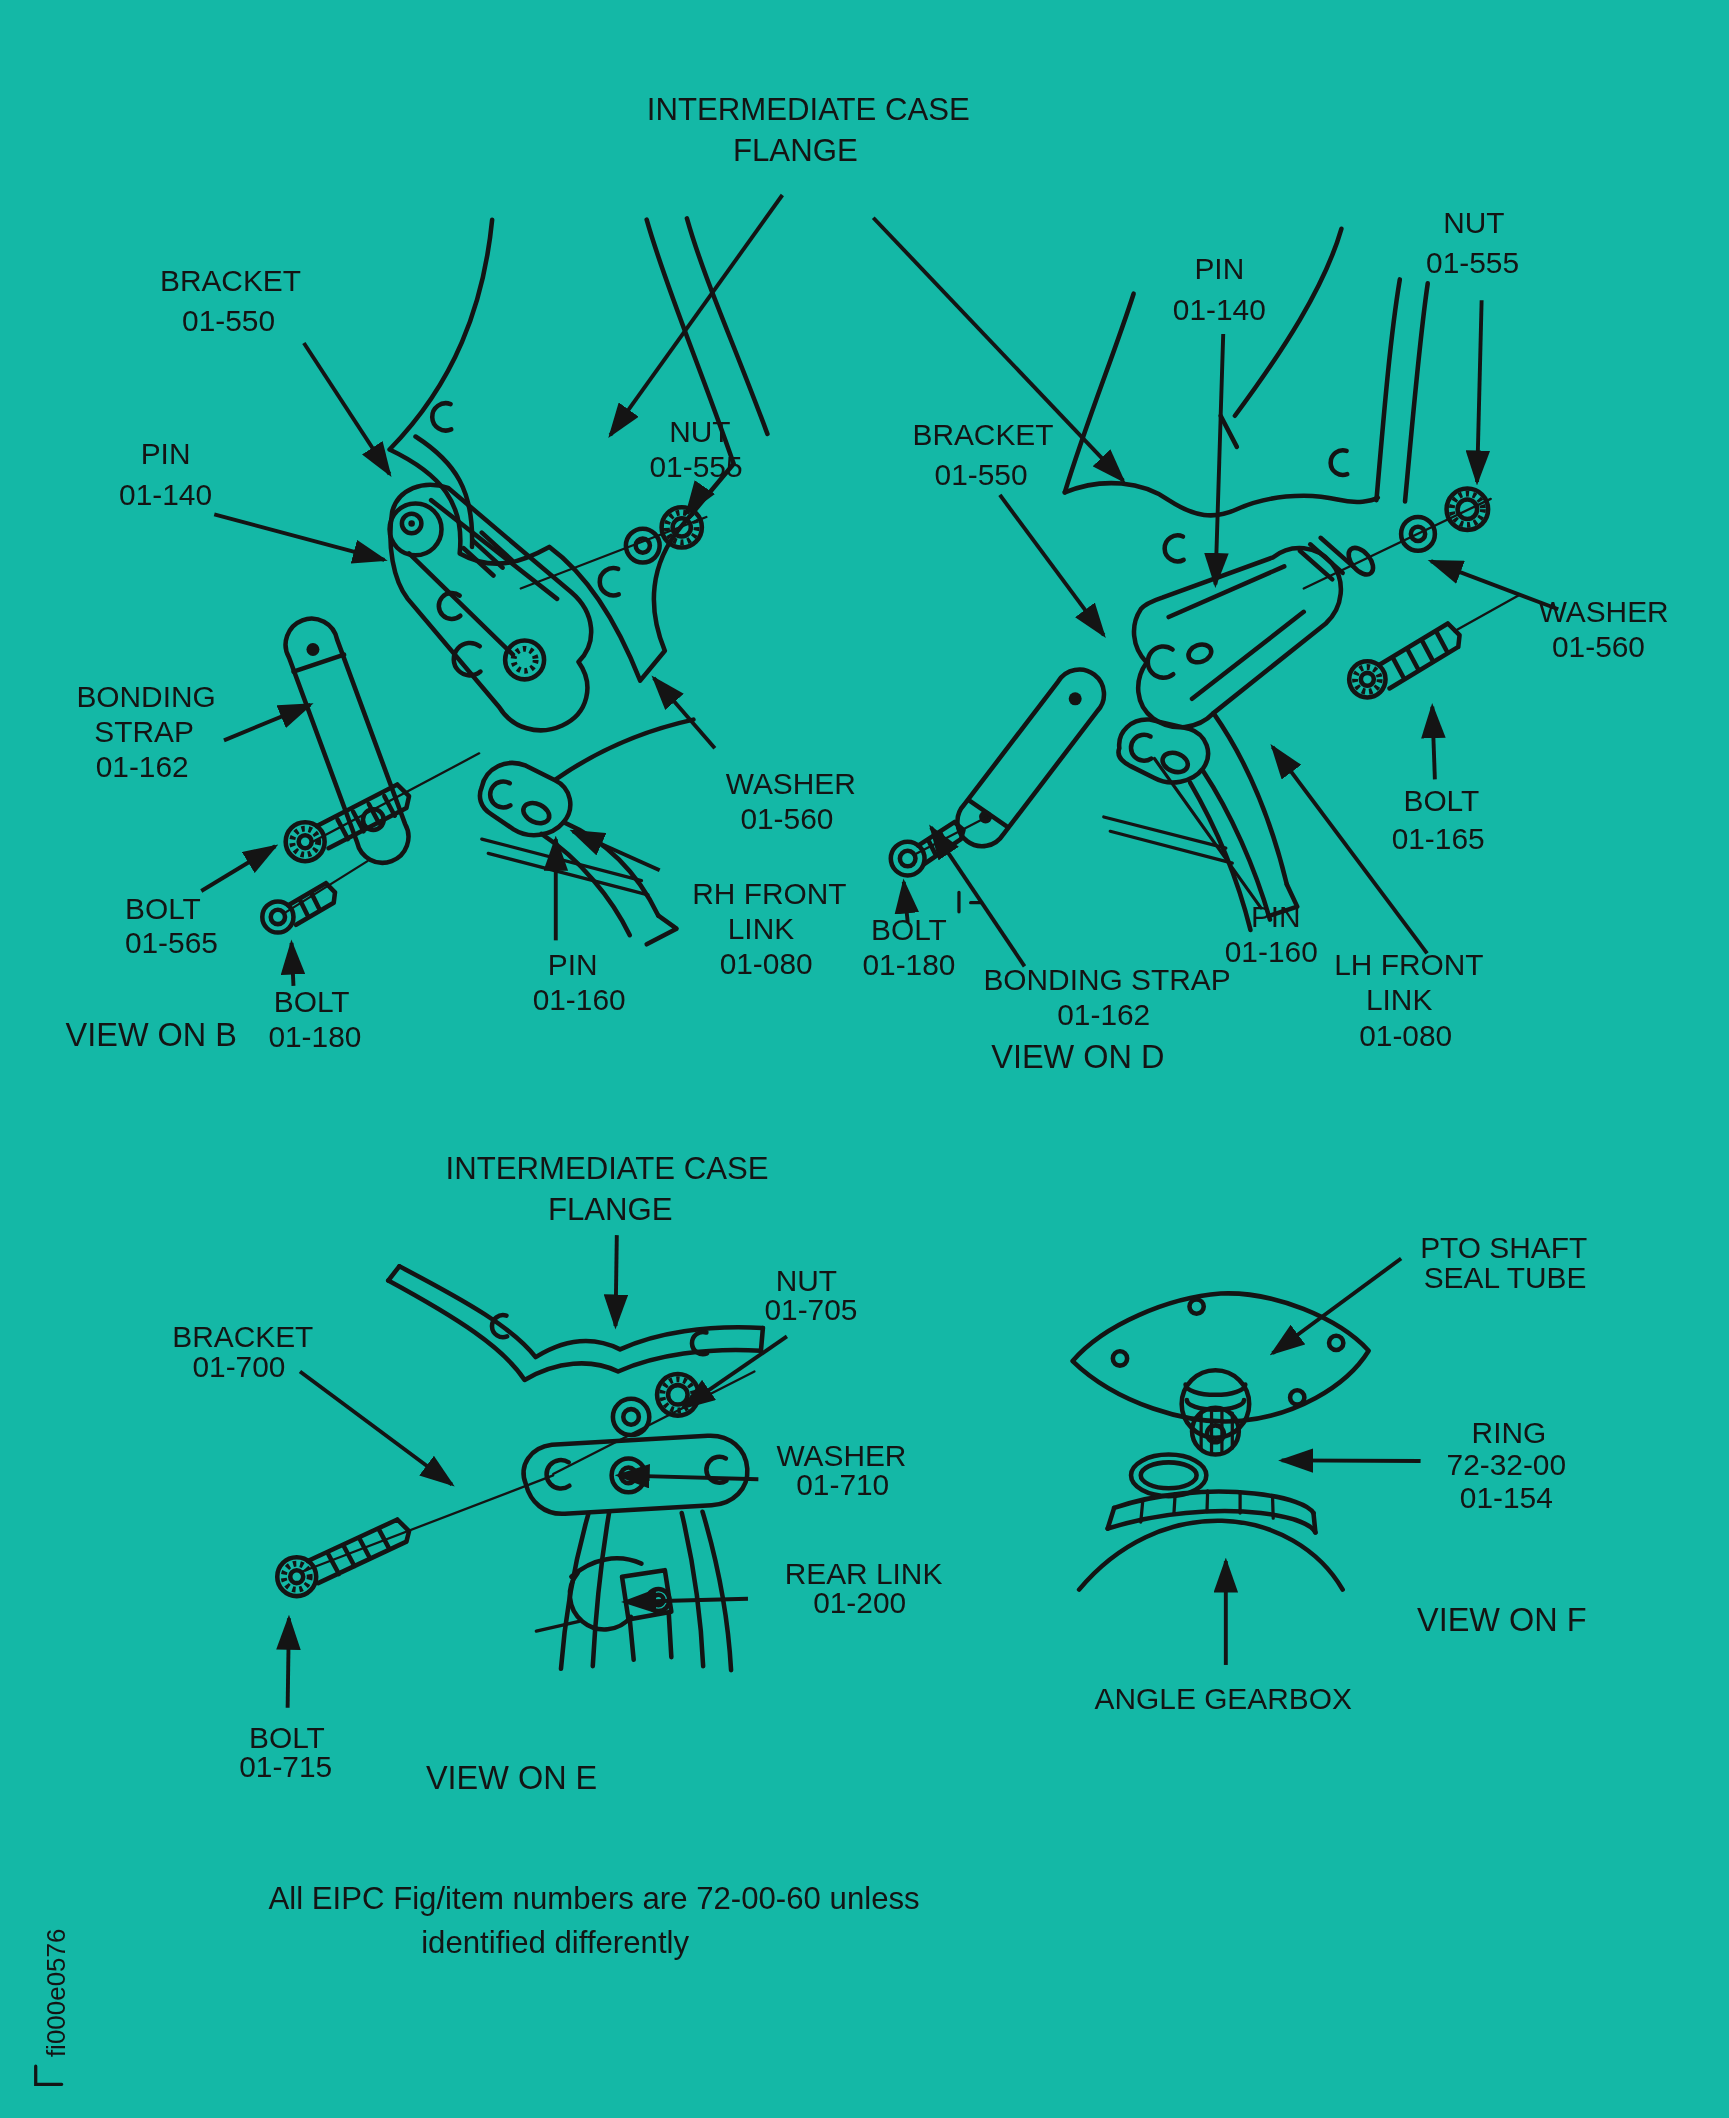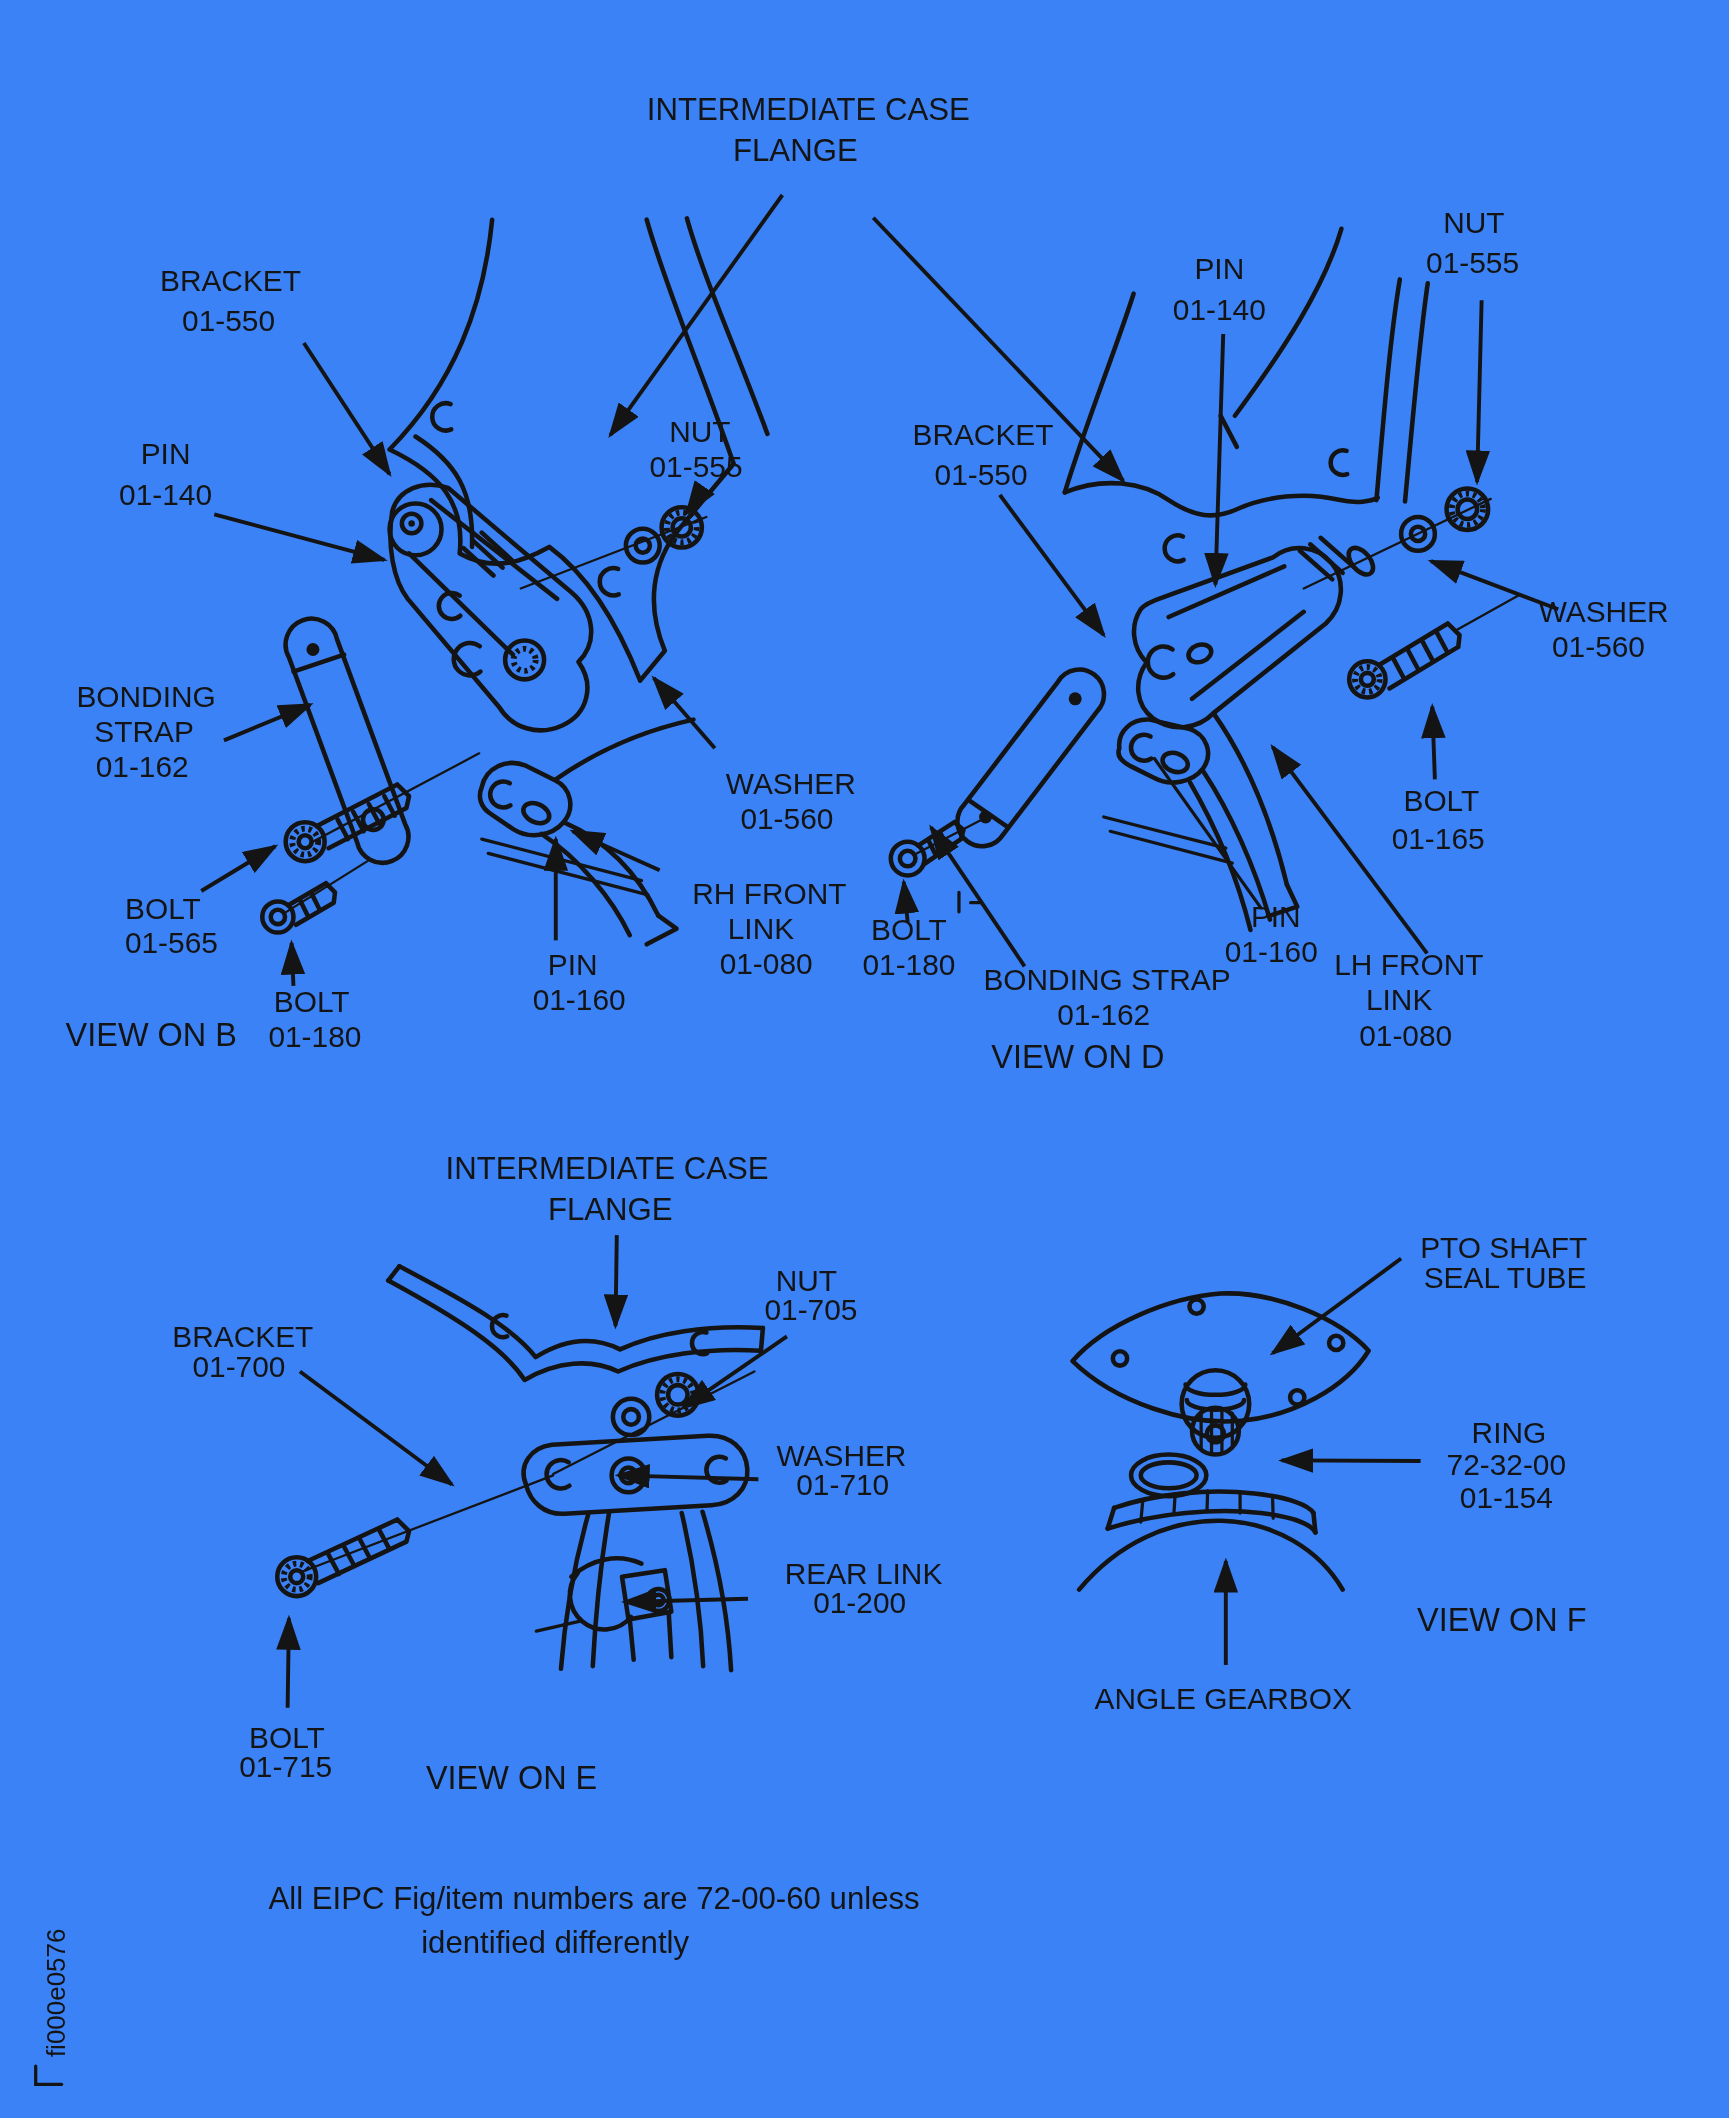--- a/index.html
+++ b/index.html
@@ -1,16 +1,16 @@
 <!DOCTYPE html>
 <html style="font-size:10.4px"><head>
 <meta charset="utf-8">
 <style>
   html,body{margin:0;padding:0;background:#ffffff;}
-  .page{position:relative;width:1729px;height:2119px;background:#3b82f6;overflow:hidden;}
+  .page{position:relative;width:1729px;height:2119px;background:#14b8a6;overflow:hidden;}
   svg{display:block;}
   text{font-family:"Liberation Sans", sans-serif;fill:#141414;}
   .lbl{font-size:46px;}
   .cap{font-size:50px;}
   .big{font-size:48px;}
   .note{font-size:48px;}
   .code{font-size:40px;}
   .ln{stroke:#141414;stroke-width:7;fill:none;stroke-linecap:round;stroke-linejoin:round;}
   .thin{stroke:#141414;stroke-width:3.5;fill:none;stroke-linecap:round;}
   .thin5{stroke:#141414;stroke-width:5;fill:none;stroke-linecap:round;}

